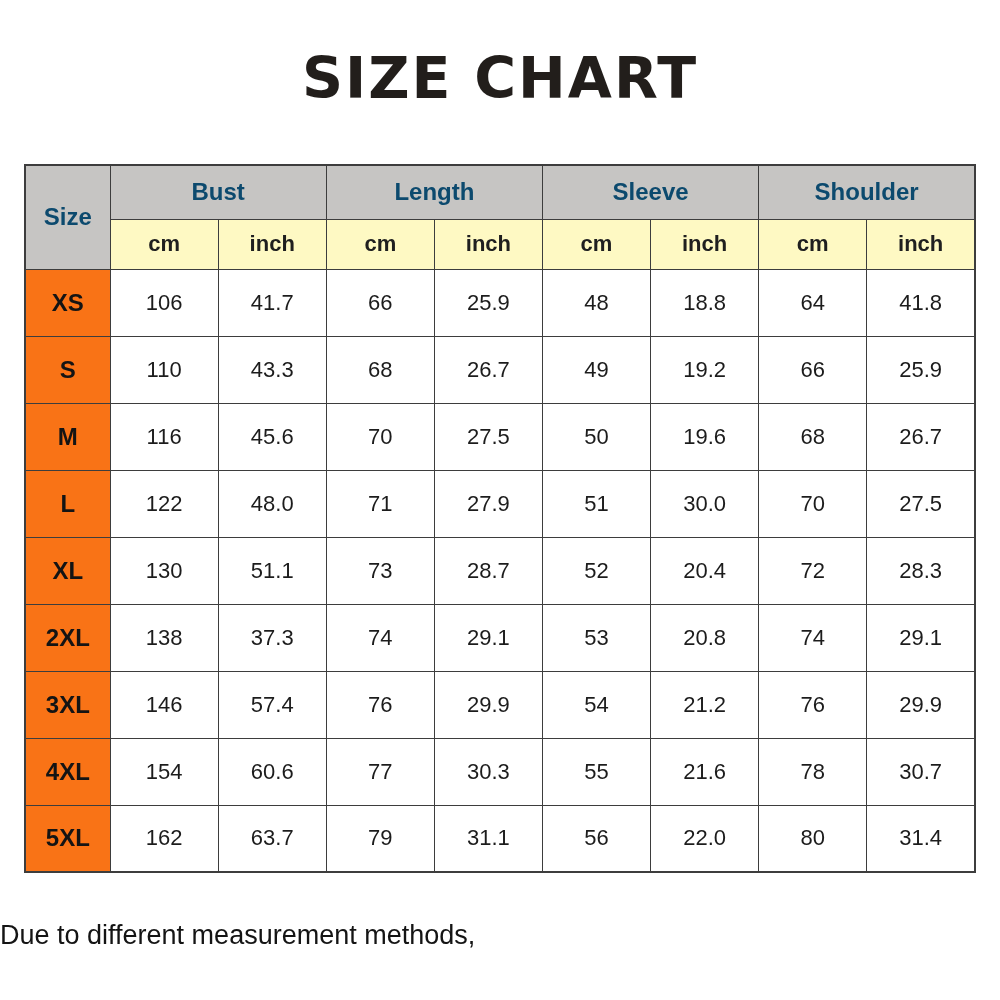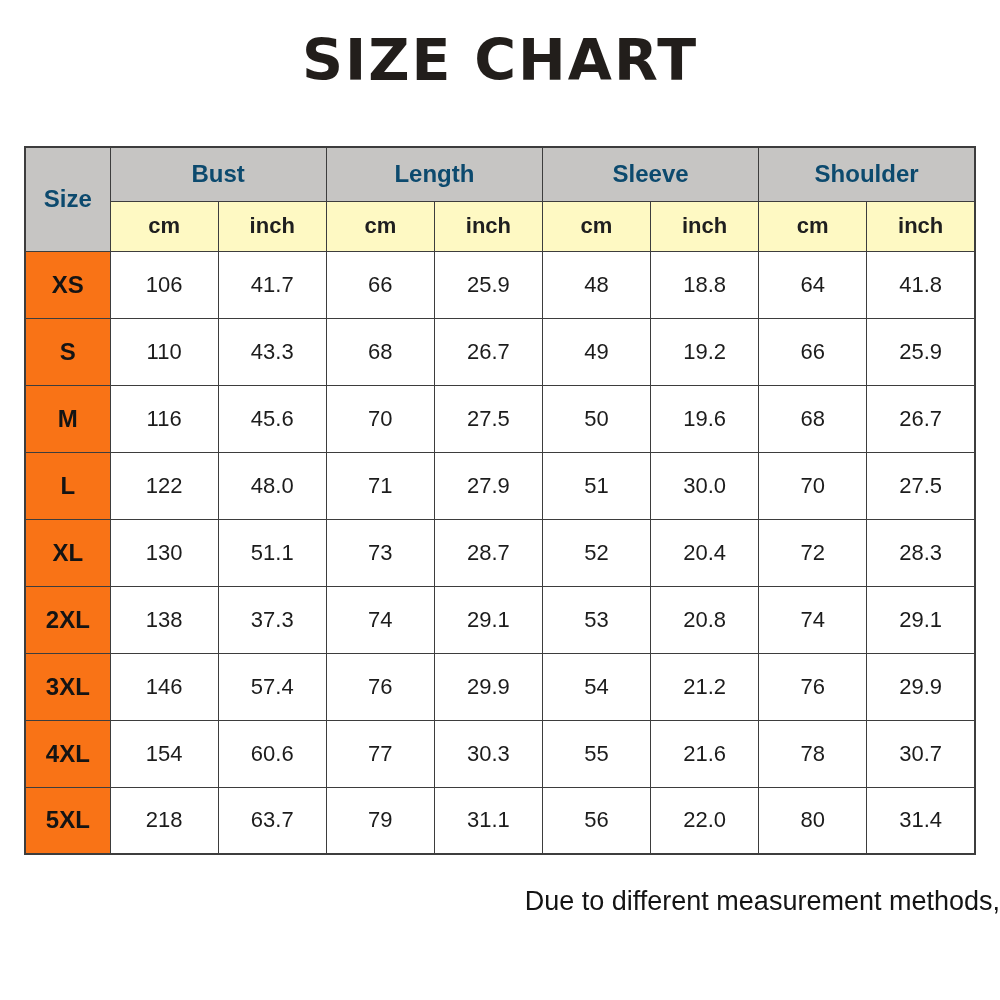--- a/index.html
+++ b/index.html
@@ -11,21 +11,21 @@
     position: relative;
     width: 1000px;
     height: 1000px;
     background: #ffffff;
     font-family: "Liberation Sans", sans-serif;
     color: #1c1c1c;
     overflow: hidden;
   }
   .title {
     margin: 0;
-    padding-top: 26px;
+    padding-top: 44px;
     text-align: center;
     font-family: "DejaVu Sans", "Liberation Sans", sans-serif;
     font-weight: bold;
     font-size: 57px;
     line-height: 68px;
     letter-spacing: 2px;
     color: #221e1b;
   }
   table.size-chart {
     border-collapse: collapse;
@@ -64,22 +64,22 @@
     color: #141414;
     background: #f97316;
   }
   td.value-cell {
     font-weight: normal;
     font-size: 22px;
     color: #1c1c1c;
     background: #ffffff;
   }
   .footer-note {
-    margin-top: 27px;
-    text-align: right;
+    margin-top: 43px;
+    text-align: left;
     font-size: 27px;
     line-height: 38px;
     color: #141414;
     font-weight: normal;
   }
 </style>
 </head>
 <body>
 
 <div class="page">
@@ -201,21 +201,21 @@
         <td class="value-cell">60.6</td>
         <td class="value-cell">77</td>
         <td class="value-cell">30.3</td>
         <td class="value-cell">55</td>
         <td class="value-cell">21.6</td>
         <td class="value-cell">78</td>
         <td class="value-cell">30.7</td>
       </tr>
       <tr class="data-row">
         <td class="size-cell">5XL</td>
-        <td class="value-cell">218</td>
+        <td class="value-cell">162</td>
         <td class="value-cell">63.7</td>
         <td class="value-cell">79</td>
         <td class="value-cell">31.1</td>
         <td class="value-cell">56</td>
         <td class="value-cell">22.0</td>
         <td class="value-cell">80</td>
         <td class="value-cell">31.4</td>
       </tr>
     </tbody>
   </table>

